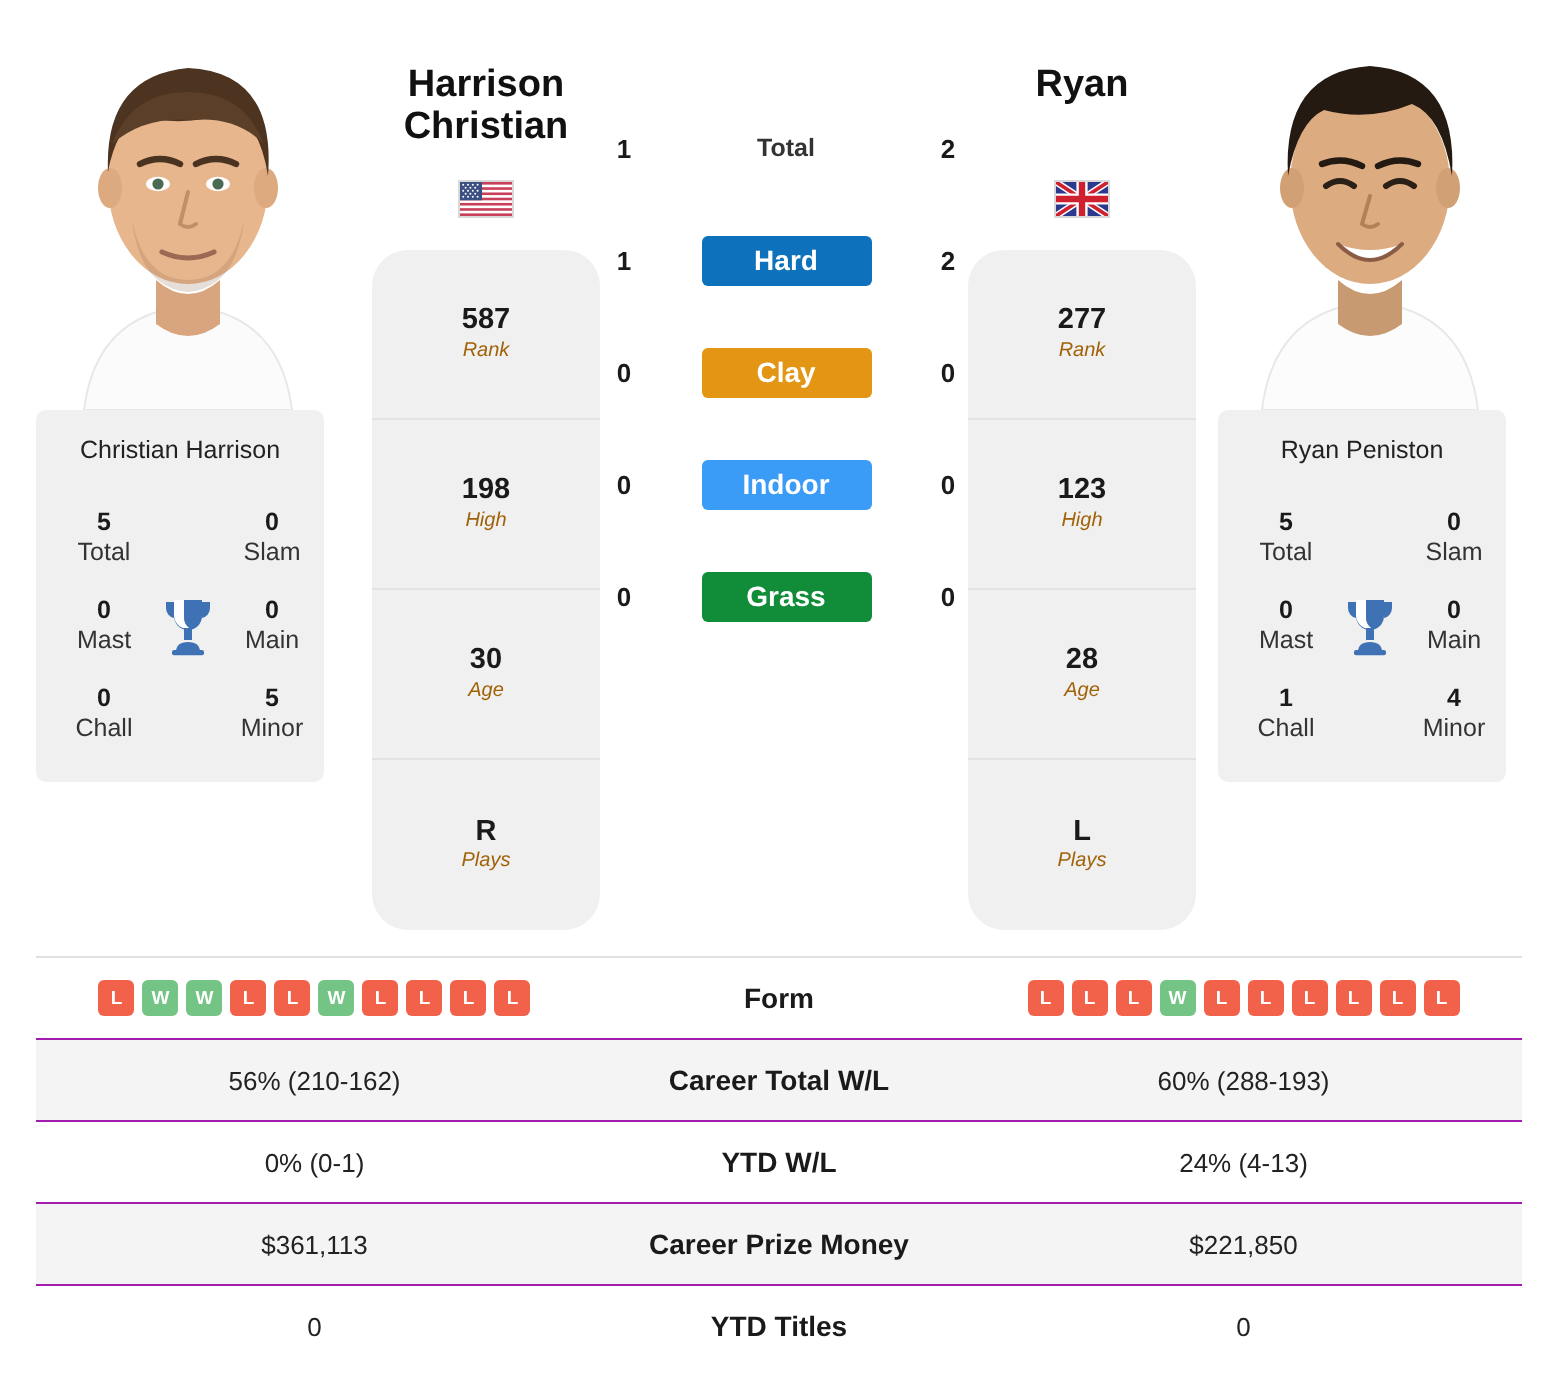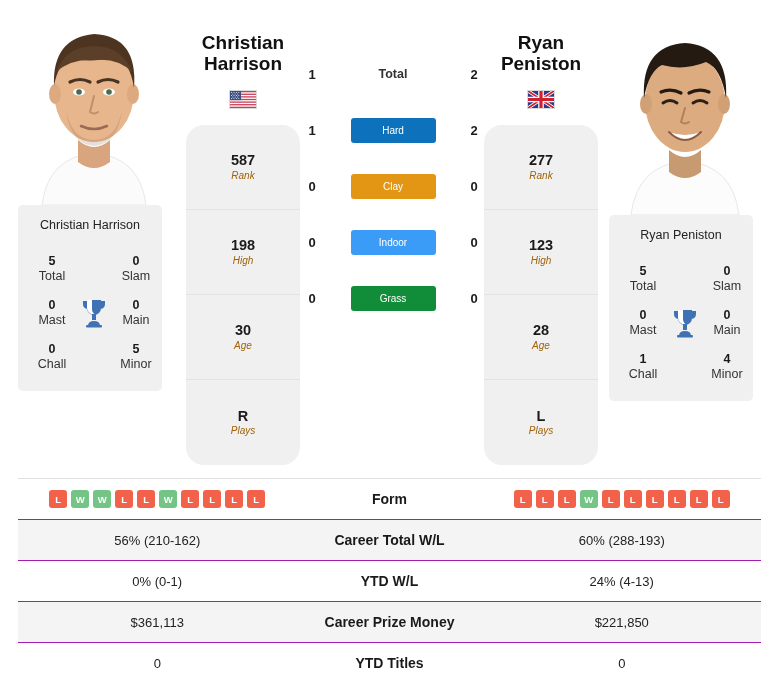--- a/index.html
+++ b/index.html
@@ -13,21 +13,21 @@
   }
 
   #root { position: relative; width: 779px; height: 699px; }
 
   
   .top { position: relative; width: 779px; height: 470px; }
 
   
   .photo-col { position: absolute; top: 0; width: 152px; }
   .photo-col.left  { left: 18px; }
-  .photo-col.right { left: 609px; margin-top: 10px; }
+  .photo-col.right { left: 609px; }
 
   .photo {
     width: 152px; height: 205px;
     background: #ffffff;
     position: relative; overflow: hidden;
   }
   .photo svg { display: block; width: 152px; height: 205px; }
 
   
   .pcard {
@@ -99,21 +99,21 @@
     margin-bottom: 28px;
   }
   .hrow .score {
     width: 24px; text-align: center;
     font-size: 13px; font-weight: bold; color: #1a1a1a;
   }
   .badge {
     width: 85px; height: 25px;
     display: flex; align-items: center; justify-content: center;
     border-radius: 3px;
-    font-size: 10px; font-weight: normal;
+    font-size: 14px; font-weight: bold;
     color: #ffffff;
   }
   .badge.plain {
     background: transparent; color: #333; font-weight: bold; font-size: 12.5px;
   }
 
   
   .pname {
     position: absolute;
     width: 140px;
@@ -329,26 +329,25 @@
             <div class="tcell">
               <span class="v">4</span>
               <span class="k">Minor</span>
             </div>
           </div>
         </div>
       </div>
     </div>
 
     <div class="pname left">
+      <div>Harrison</div>
       <div>Christian</div>
-      <div>Harrison</div>
     </div>
     <div class="pname right">
       <div>Ryan</div>
-      <div>Peniston</div>
     </div>
 
     <div class="flag left">
       <svg viewBox="0 0 26 17" xmlns="http://www.w3.org/2000/svg">
         <rect width="26" height="17" fill="#ffffff"></rect>
         <g fill="#c8405a">
           <rect y="0" width="26" height="1.31"></rect>
           <rect y="2.62" width="26" height="1.31"></rect>
           <rect y="5.23" width="26" height="1.31"></rect>
           <rect y="7.85" width="26" height="1.31"></rect>

